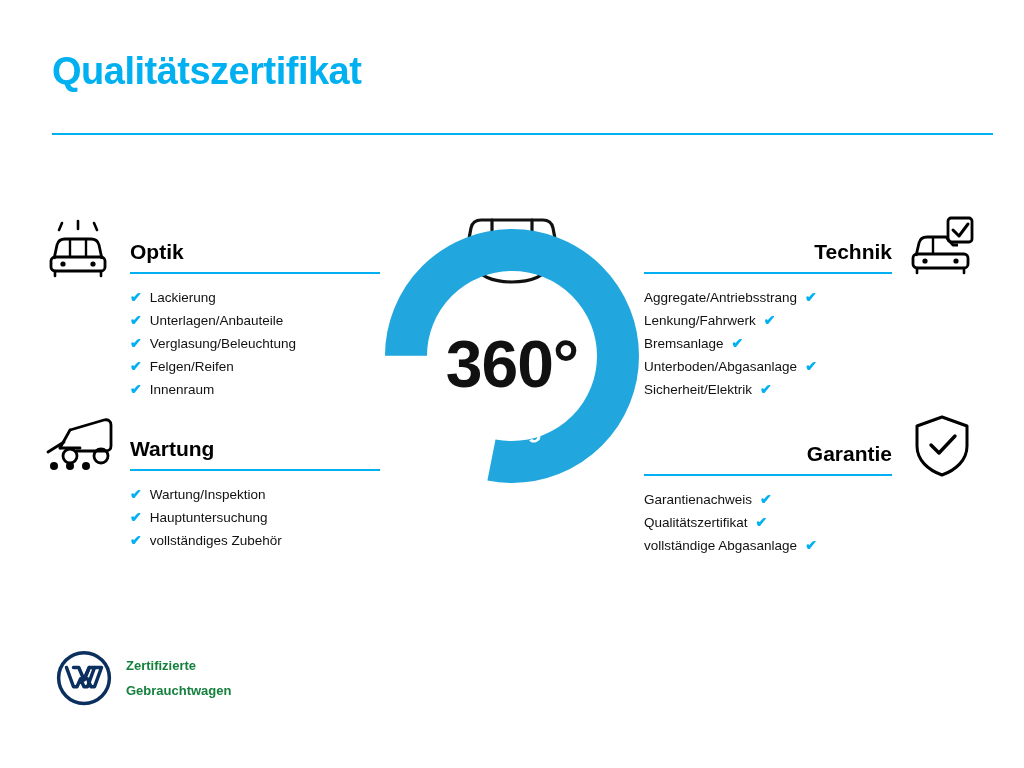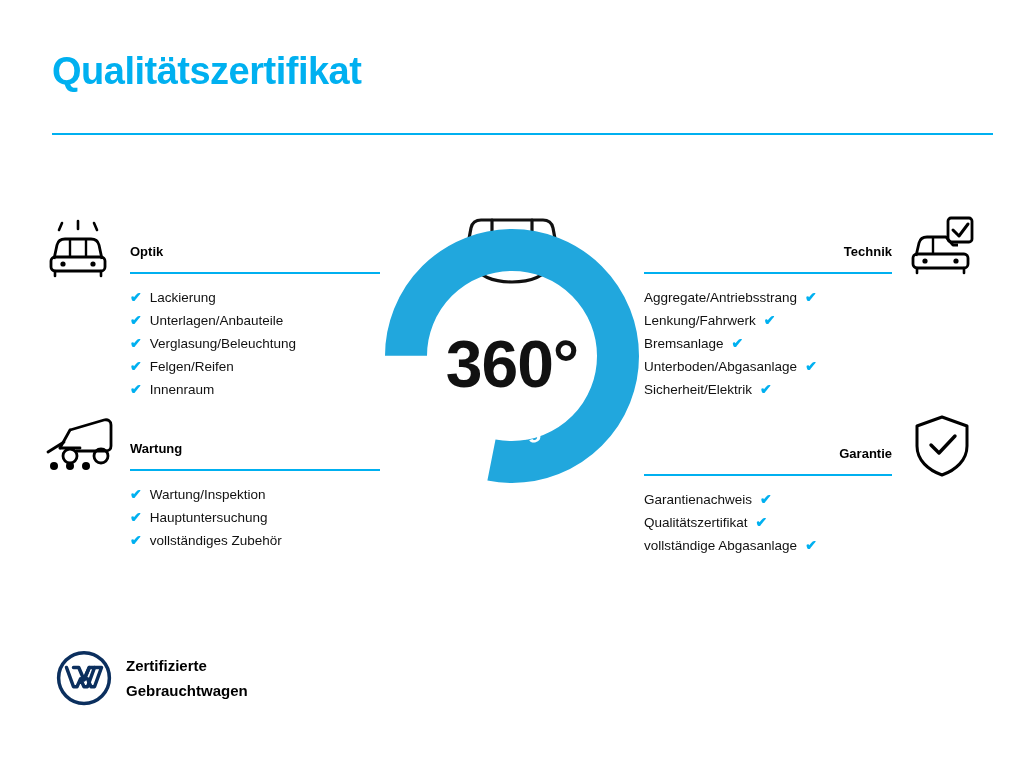--- a/index.html
+++ b/index.html
@@ -42,21 +42,21 @@
 
   
   .section {
     position: absolute;
   }
   .section-head {
     position: relative;
     height: 34px;
   }
   .section-title {
-    font-size: 13px;
+    font-size: 21px;
     font-weight: bold;
     color: #000;
     line-height: 24px;
   }
   .section-rule {
     position: absolute;
     left: 0;
     right: 0;
     bottom: 0;
     height: 2px;
@@ -133,23 +133,23 @@
     display: flex;
     align-items: center;
   }
   .vw-mark {
     width: 56px;
     height: 56px;
     flex: 0 0 56px;
   }
   .footer-lines {
     margin-left: 14px;
-    color: #000000;
-    font-weight: bold;
-    font-size: 15px;
+    color: #15803d;
+    font-weight: bold;
+    font-size: 13px;
     line-height: 25px;
   }
 </style>
 </head>
 <body>
 
 <div class="page">
 
   <div class="title">Qualitätszertifikat</div>
   <div class="title-rule"></div>

